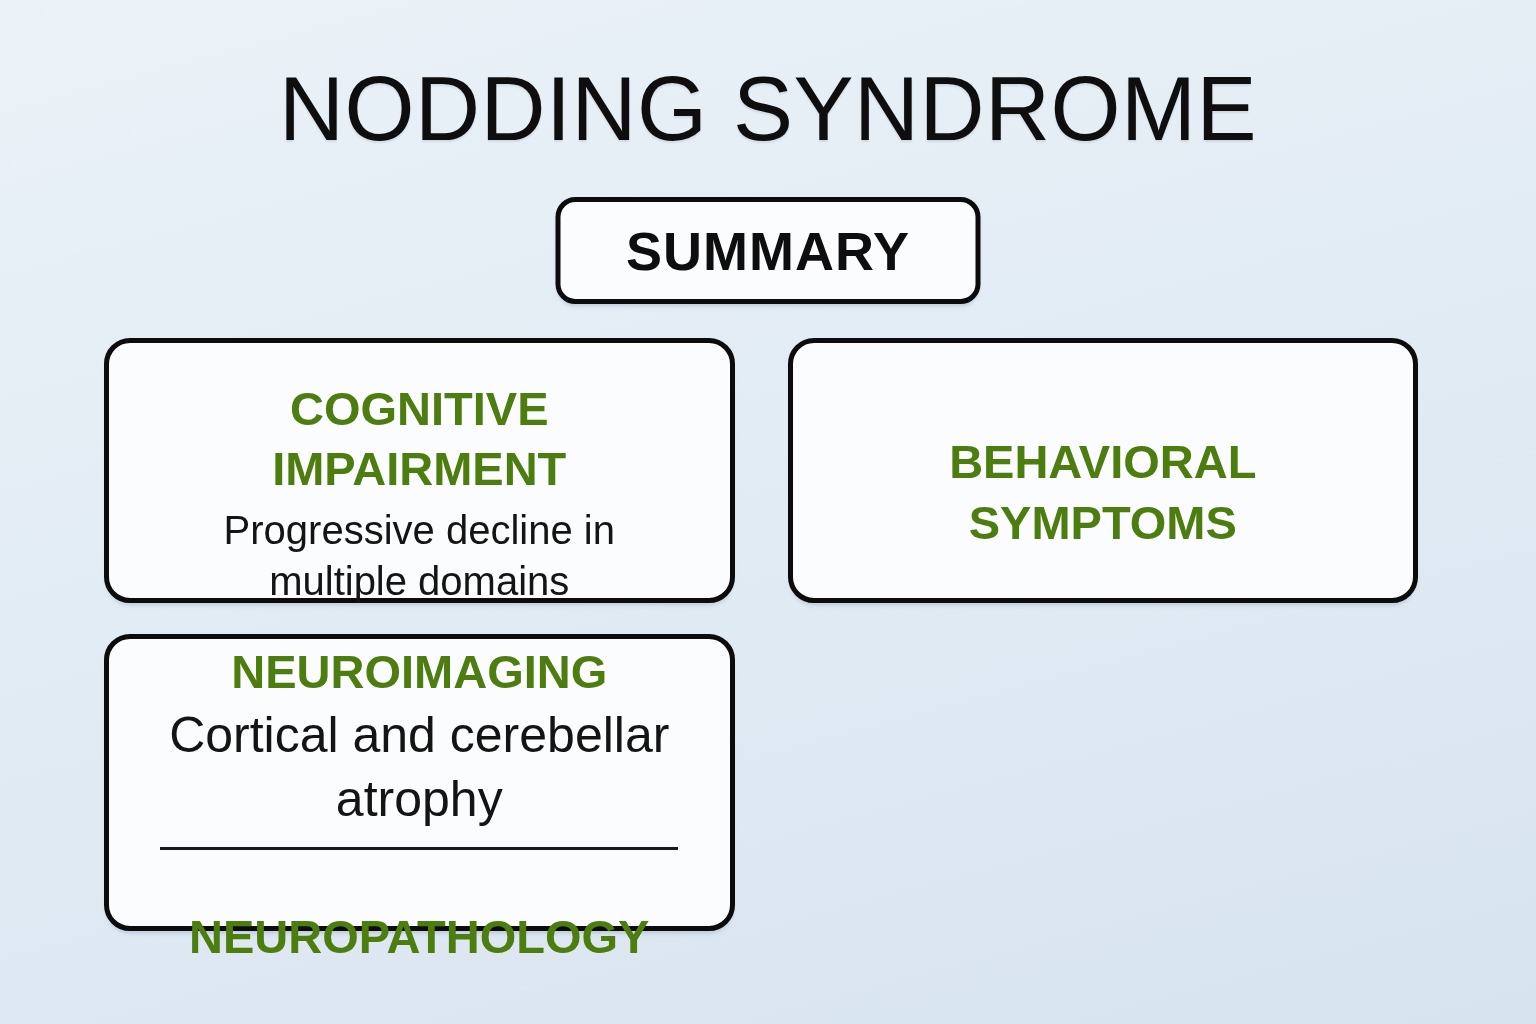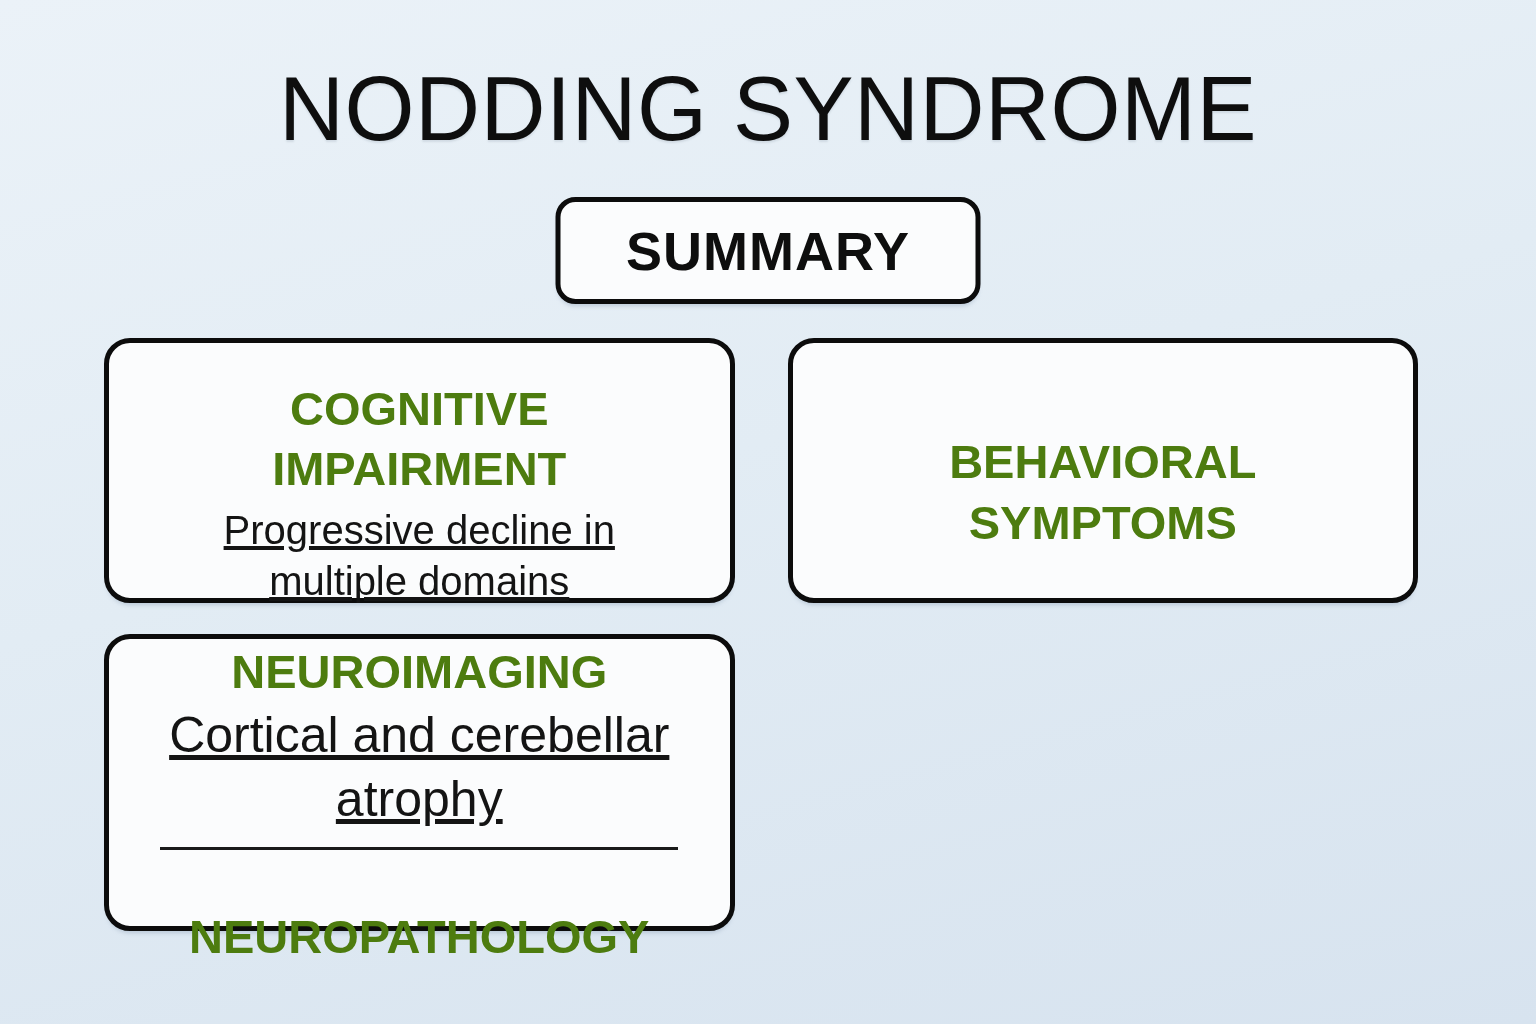--- a/index.html
+++ b/index.html
@@ -81,21 +81,20 @@
     white-space: pre-line;
     color: #4d7c0f;
     margin-top: 44px;
   }
   .card-body {
     font-size: 40px;
     line-height: 1.27;
     white-space: pre-line;
     margin-top: 6px;
     color: #141414;
-    text-decoration: underline;
   }
   .card--split .card-body {
     font-size: 50px;
     margin-top: 2px;
   }
   .section-divider {
     width: 88%;
     height: 0;
     border: none;
     border-top: 3px solid #1a1a1a;

